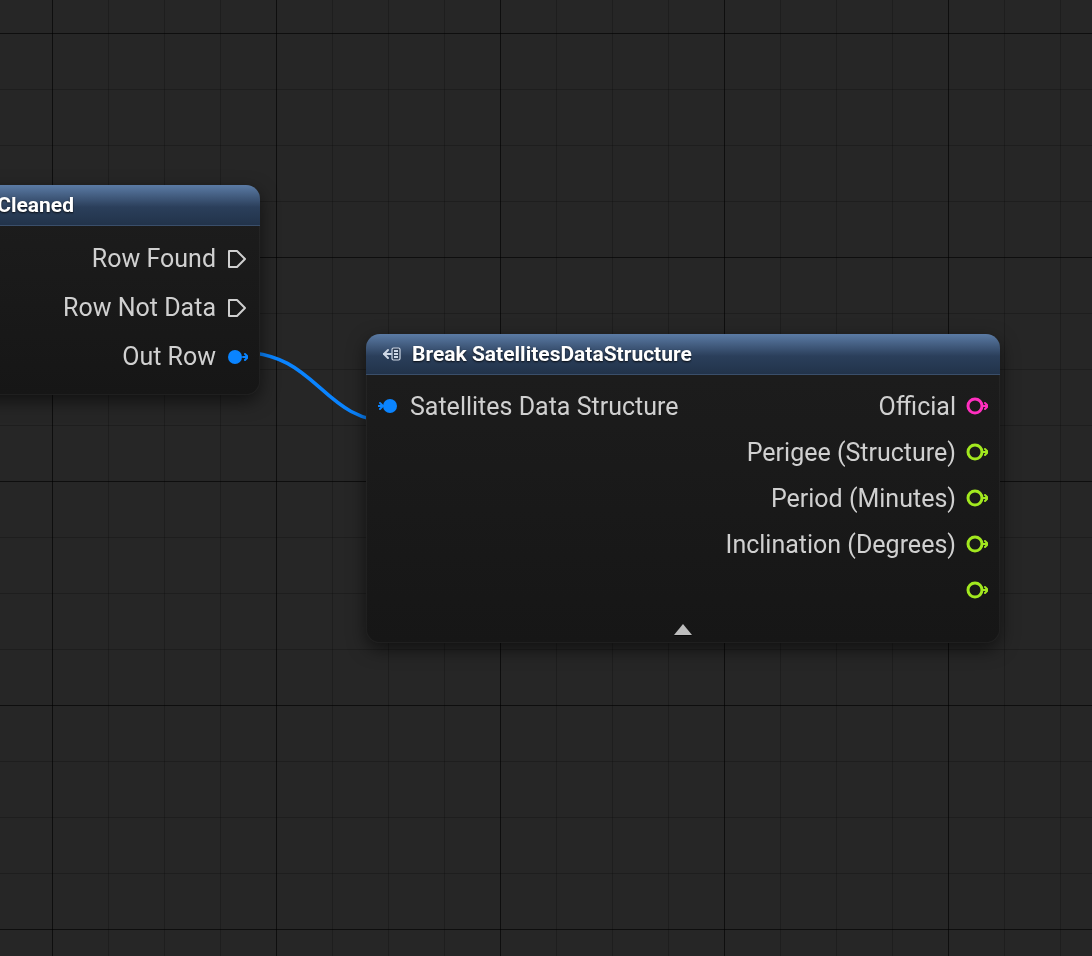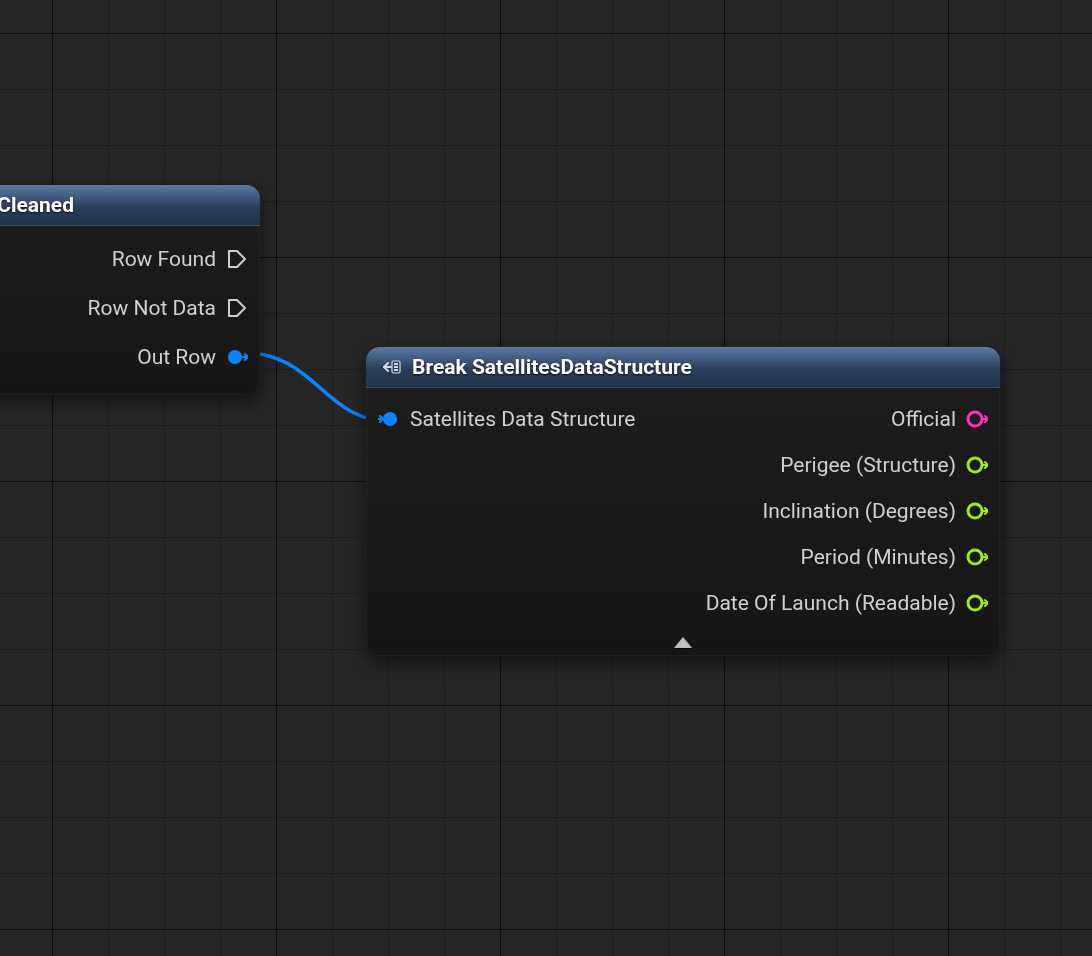--- a/index.html
+++ b/index.html
@@ -86,21 +86,21 @@
     flex-direction: column;
   }
   .col.inputs  { align-items: flex-start; }
   .col.outputs { align-items: flex-end; }
 
   .pin-row {
     display: flex;
     align-items: center;
     gap: 10px;
     height: 46px;
-    font-size: 21px;
+    font-size: 25px;
     color: #d0d0d0;
     white-space: nowrap;
   }
   .pin-row.output { justify-content: flex-end; }
 
   
   .pin {
     width: 22px; height: 22px;
     display: inline-grid; place-items: center;
     flex: 0 0 22px;
@@ -136,21 +136,21 @@
     width: 380px;
     border-top-left-radius: 0;
     border-bottom-left-radius: 0;
   }
   #node-left .node-header { padding-left: 8px; }
   #node-left .node-body { padding: 8px 12px 14px 12px; }
   #node-left .pin-row { height: 49px; }
 
   #node-break {
     left: 366px;
-    top: 347px;
+    top: 334px;
     width: 634px;
   }
   #node-break .node-body { padding-top: 8px; padding-bottom: 2px; justify-content: flex-end; }
   #node-break .pin-row { height: 46px; }
 
 </style>
 </head>
 <body>
 
 <div class="grid"></div>
@@ -234,39 +234,38 @@
         <div class="pin-row output">
           <span>Perigee (Structure)</span>
           <span class="pin">
             <svg viewBox="0 0 22 22">
               <circle cx="9" cy="11" r="7" fill="none" stroke="#a2e81f" stroke-width="3"></circle>
               <path d="M17 11 L22 11 M19 8 L22 11 L19 14" stroke="#a2e81f" stroke-width="2" fill="none" stroke-linecap="round"></path>
             </svg>
           </span>
         </div>
         <div class="pin-row output">
+          <span>Period (Minutes)</span>
+          <span class="pin">
+            <svg viewBox="0 0 22 22">
+              <circle cx="9" cy="11" r="7" fill="none" stroke="#a2e81f" stroke-width="3"></circle>
+              <path d="M17 11 L22 11 M19 8 L22 11 L19 14" stroke="#a2e81f" stroke-width="2" fill="none" stroke-linecap="round"></path>
+            </svg>
+          </span>
+        </div>
+        <div class="pin-row output">
           <span>Inclination (Degrees)</span>
           <span class="pin">
             <svg viewBox="0 0 22 22">
               <circle cx="9" cy="11" r="7" fill="none" stroke="#a2e81f" stroke-width="3"></circle>
               <path d="M17 11 L22 11 M19 8 L22 11 L19 14" stroke="#a2e81f" stroke-width="2" fill="none" stroke-linecap="round"></path>
             </svg>
           </span>
         </div>
         <div class="pin-row output">
-          <span>Period (Minutes)</span>
-          <span class="pin">
-            <svg viewBox="0 0 22 22">
-              <circle cx="9" cy="11" r="7" fill="none" stroke="#a2e81f" stroke-width="3"></circle>
-              <path d="M17 11 L22 11 M19 8 L22 11 L19 14" stroke="#a2e81f" stroke-width="2" fill="none" stroke-linecap="round"></path>
-            </svg>
-          </span>
-        </div>
-        <div class="pin-row output">
-          <span>Date Of Launch (Readable)</span>
           <span class="pin">
             <svg viewBox="0 0 22 22">
               <circle cx="9" cy="11" r="7" fill="none" stroke="#a2e81f" stroke-width="3"></circle>
               <path d="M17 11 L22 11 M19 8 L22 11 L19 14" stroke="#a2e81f" stroke-width="2" fill="none" stroke-linecap="round"></path>
             </svg>
           </span>
         </div>
       </div>
   </div>
   <div class="node-footer">

